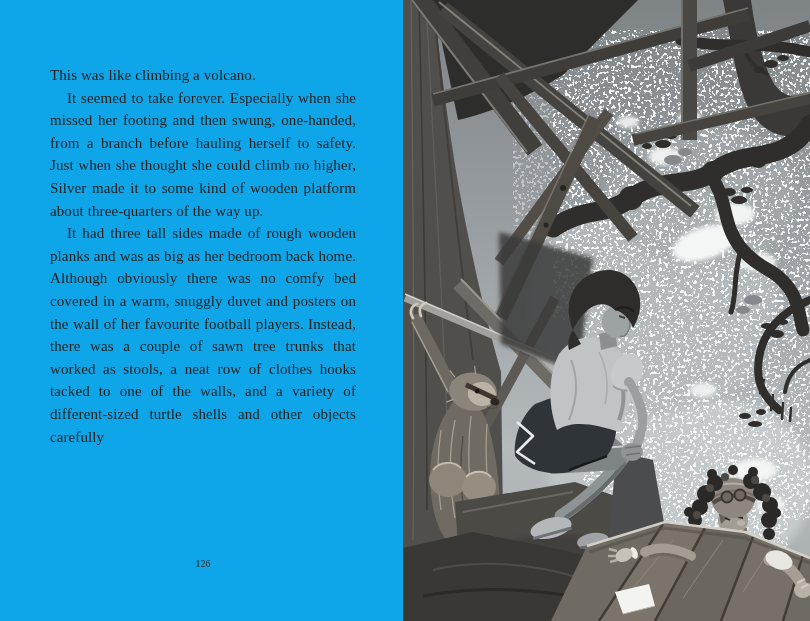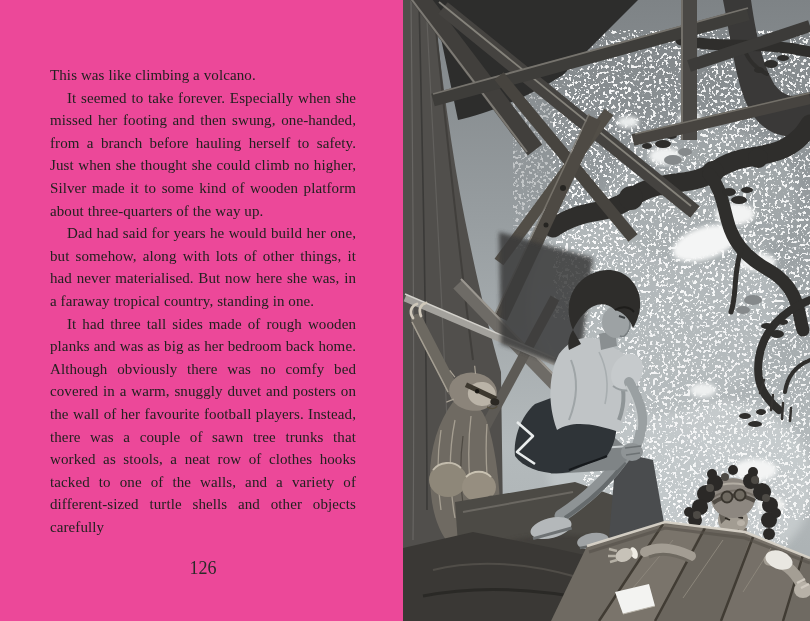--- a/index.html
+++ b/index.html
@@ -1,38 +1,37 @@
 <!DOCTYPE html>
 <html><head>
 <meta charset="utf-8">
 <style>
   html,body{margin:0;padding:0;background:#ffffff;}
   .spread{position:relative;width:810px;height:621px;background:#ffffff;overflow:hidden;
           font-family:"Liberation Serif","DejaVu Serif",serif;}
-  .left-page{position:absolute;left:0;top:0;width:403px;height:621px;background:#ec4899;}
+  .left-page{position:absolute;left:0;top:0;width:403px;height:621px;background:#0ea5e9;}
   .text-block{position:absolute;left:50px;top:64px;width:306px;color:#222120;
               font-size:15px;line-height:22.6px;text-align:justify;
               -webkit-hyphens:none;hyphens:none;letter-spacing:0.1px;}
   .text-block p{margin:0;padding:0;text-indent:0;}
   .text-block p.indent{text-indent:17px;}
   .page-number{position:absolute;left:50px;top:558px;width:306px;text-align:center;
-               font-size:18px;color:#2b2a29;}
+               font-size:10px;color:#2b2a29;}
   .right-page{position:absolute;left:403px;top:0;width:407px;height:621px;background:#9aa0a2;}
   .right-page svg{display:block;}
 </style>
 </head>
 <body>
 
 <div class="spread">
 
   <div class="left-page">
     <div class="text-block">
       <p>This was like climbing a volcano.</p>
       <p class="indent">It seemed to take forever. Especially when she missed her footing and then swung, one-handed, from a branch before hauling herself to safety. Just when she thought she could climb no higher, Silver made it to some kind of wooden platform about three-quarters of the way up.</p>
-      <p class="indent">Dad had said for years he would build her one, but somehow, along with lots of other things, it had never materialised. But now here she was, in a faraway tropical country, standing in one.</p>
       <p class="indent">It had three tall sides made of rough wooden planks and was as big as her bedroom back home. Although obviously there was no comfy bed covered in a warm, snuggly duvet and posters on the wall of her favourite football players. Instead, there was a couple of sawn tree trunks that worked as stools, a neat row of clothes hooks tacked to one of the walls, and a variety of different-sized turtle shells and other objects carefully</p>
     </div>
     <div class="page-number">126</div>
   </div>
 
   <div class="right-page">
   <svg viewBox="0 0 407 621" width="407" height="621" role="img">
     <defs>
       <linearGradient id="sky" x1="0" y1="0" x2="0" y2="1">
         <stop offset="0" stop-color="#7e8386"></stop>

